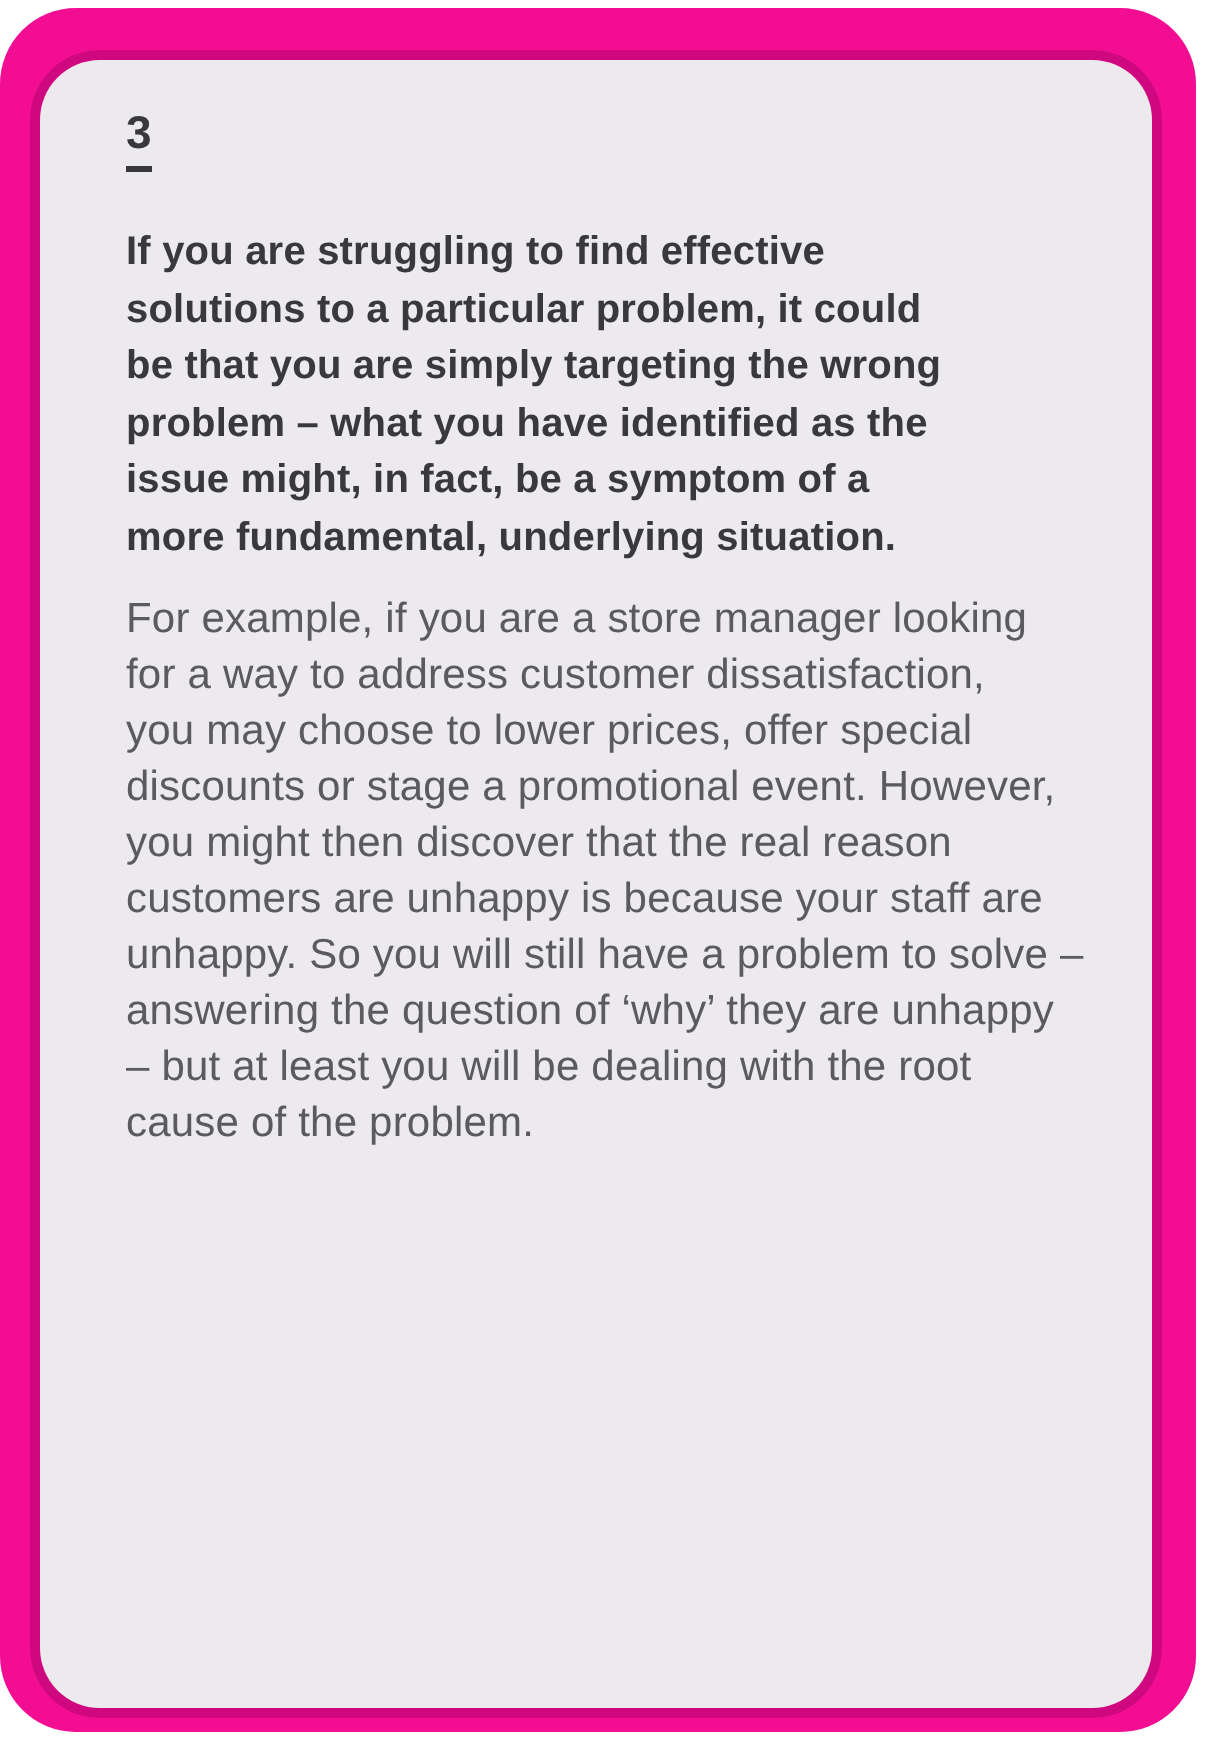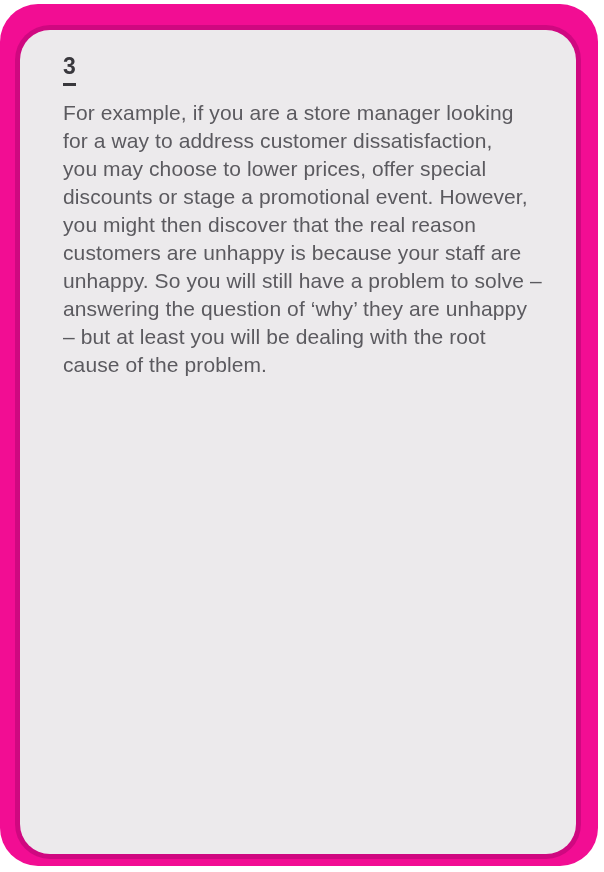--- a/index.html
+++ b/index.html
@@ -65,20 +65,26 @@
   }
 </style>
 </head>
 <body>
 
 <div class="card-outer">
   <div class="card-inner">
     <div>
       <span class="card-number">3</span>
     </div>
+    <p class="lead-paragraph">If you are struggling to find effective
+solutions to a particular problem, it could
+be that you are simply targeting the wrong
+problem – what you have identified as the
+issue might, in fact, be a symptom of a
+more fundamental, underlying situation.</p>
     <p class="body-paragraph">For example, if you are a store manager looking
 for a way to address customer dissatisfaction,
 you may choose to lower prices, offer special
 discounts or stage a promotional event. However,
 you might then discover that the real reason
 customers are unhappy is because your staff are
 unhappy. So you will still have a problem to solve –
 answering the question of ‘why’ they are unhappy
 – but at least you will be dealing with the root
 cause of the problem.</p>

